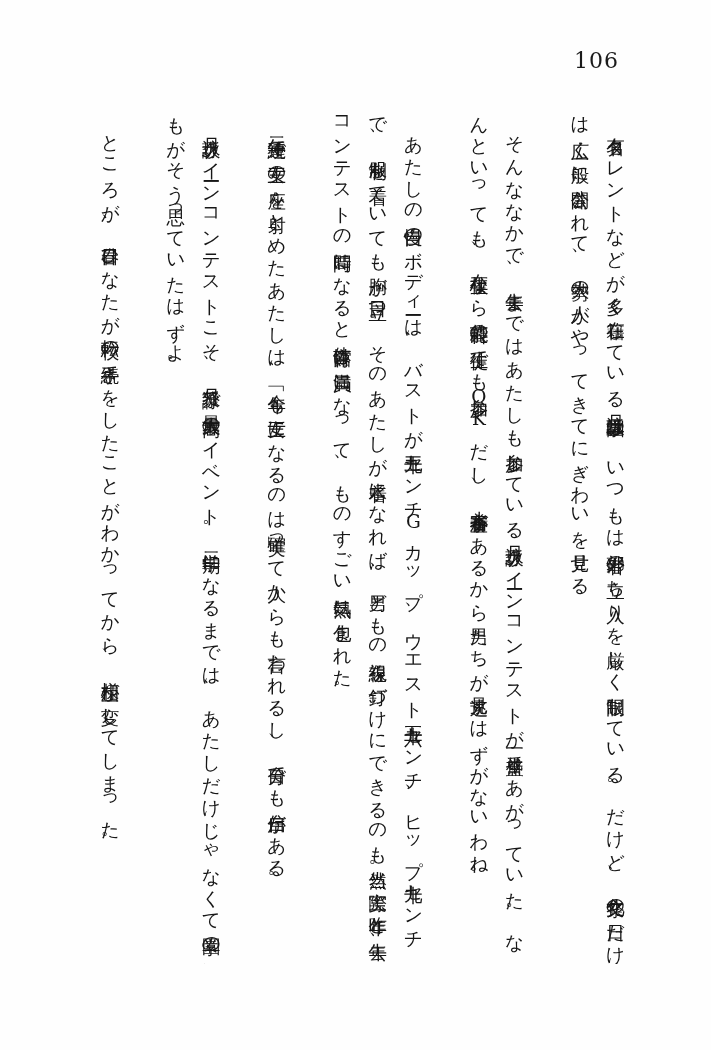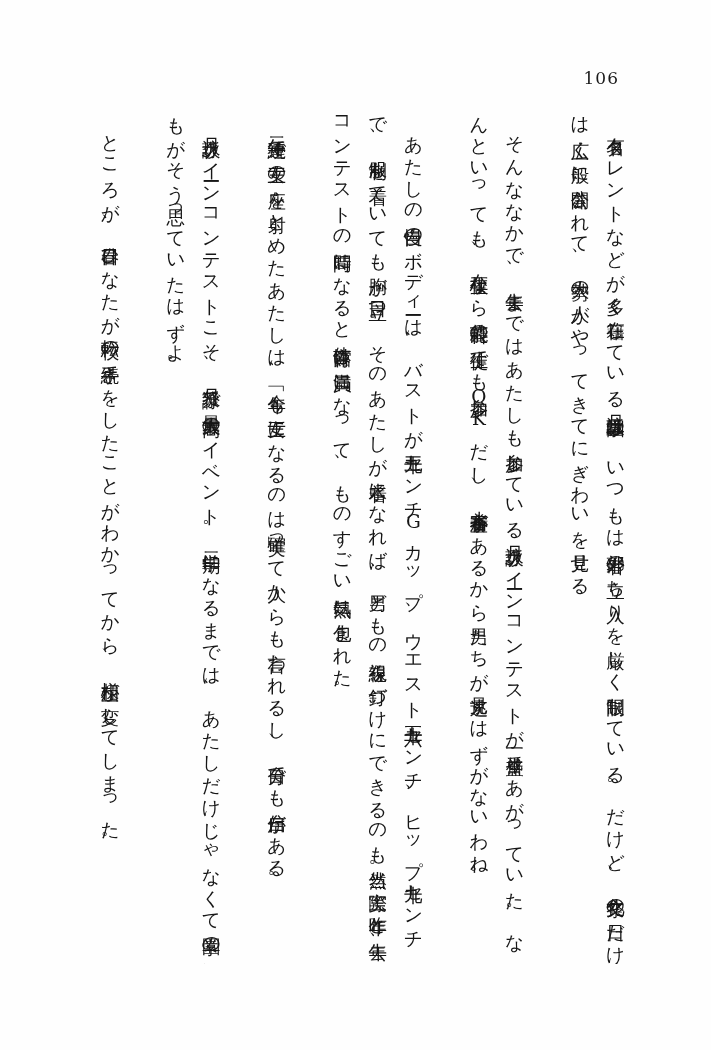--- a/index.html
+++ b/index.html
@@ -16,24 +16,24 @@
   }
   .page {
     position: relative;
     width: 711px;
     height: 1050px;
     background: #fefefe;
     box-sizing: border-box;
   }
   .page-number {
     position: absolute;
-    top: 68px;
+    top: 48px;
     right: 92px;
     font-family: "DejaVu Serif", serif;
-    font-size: 17px;
+    font-size: 22px;
     letter-spacing: 1px;
     color: #1a1a1a;
   }
   
   .text-block {
     position: absolute;
     top: 104px;
     left: 62px;
     right: 78px;
     height: 860px;

